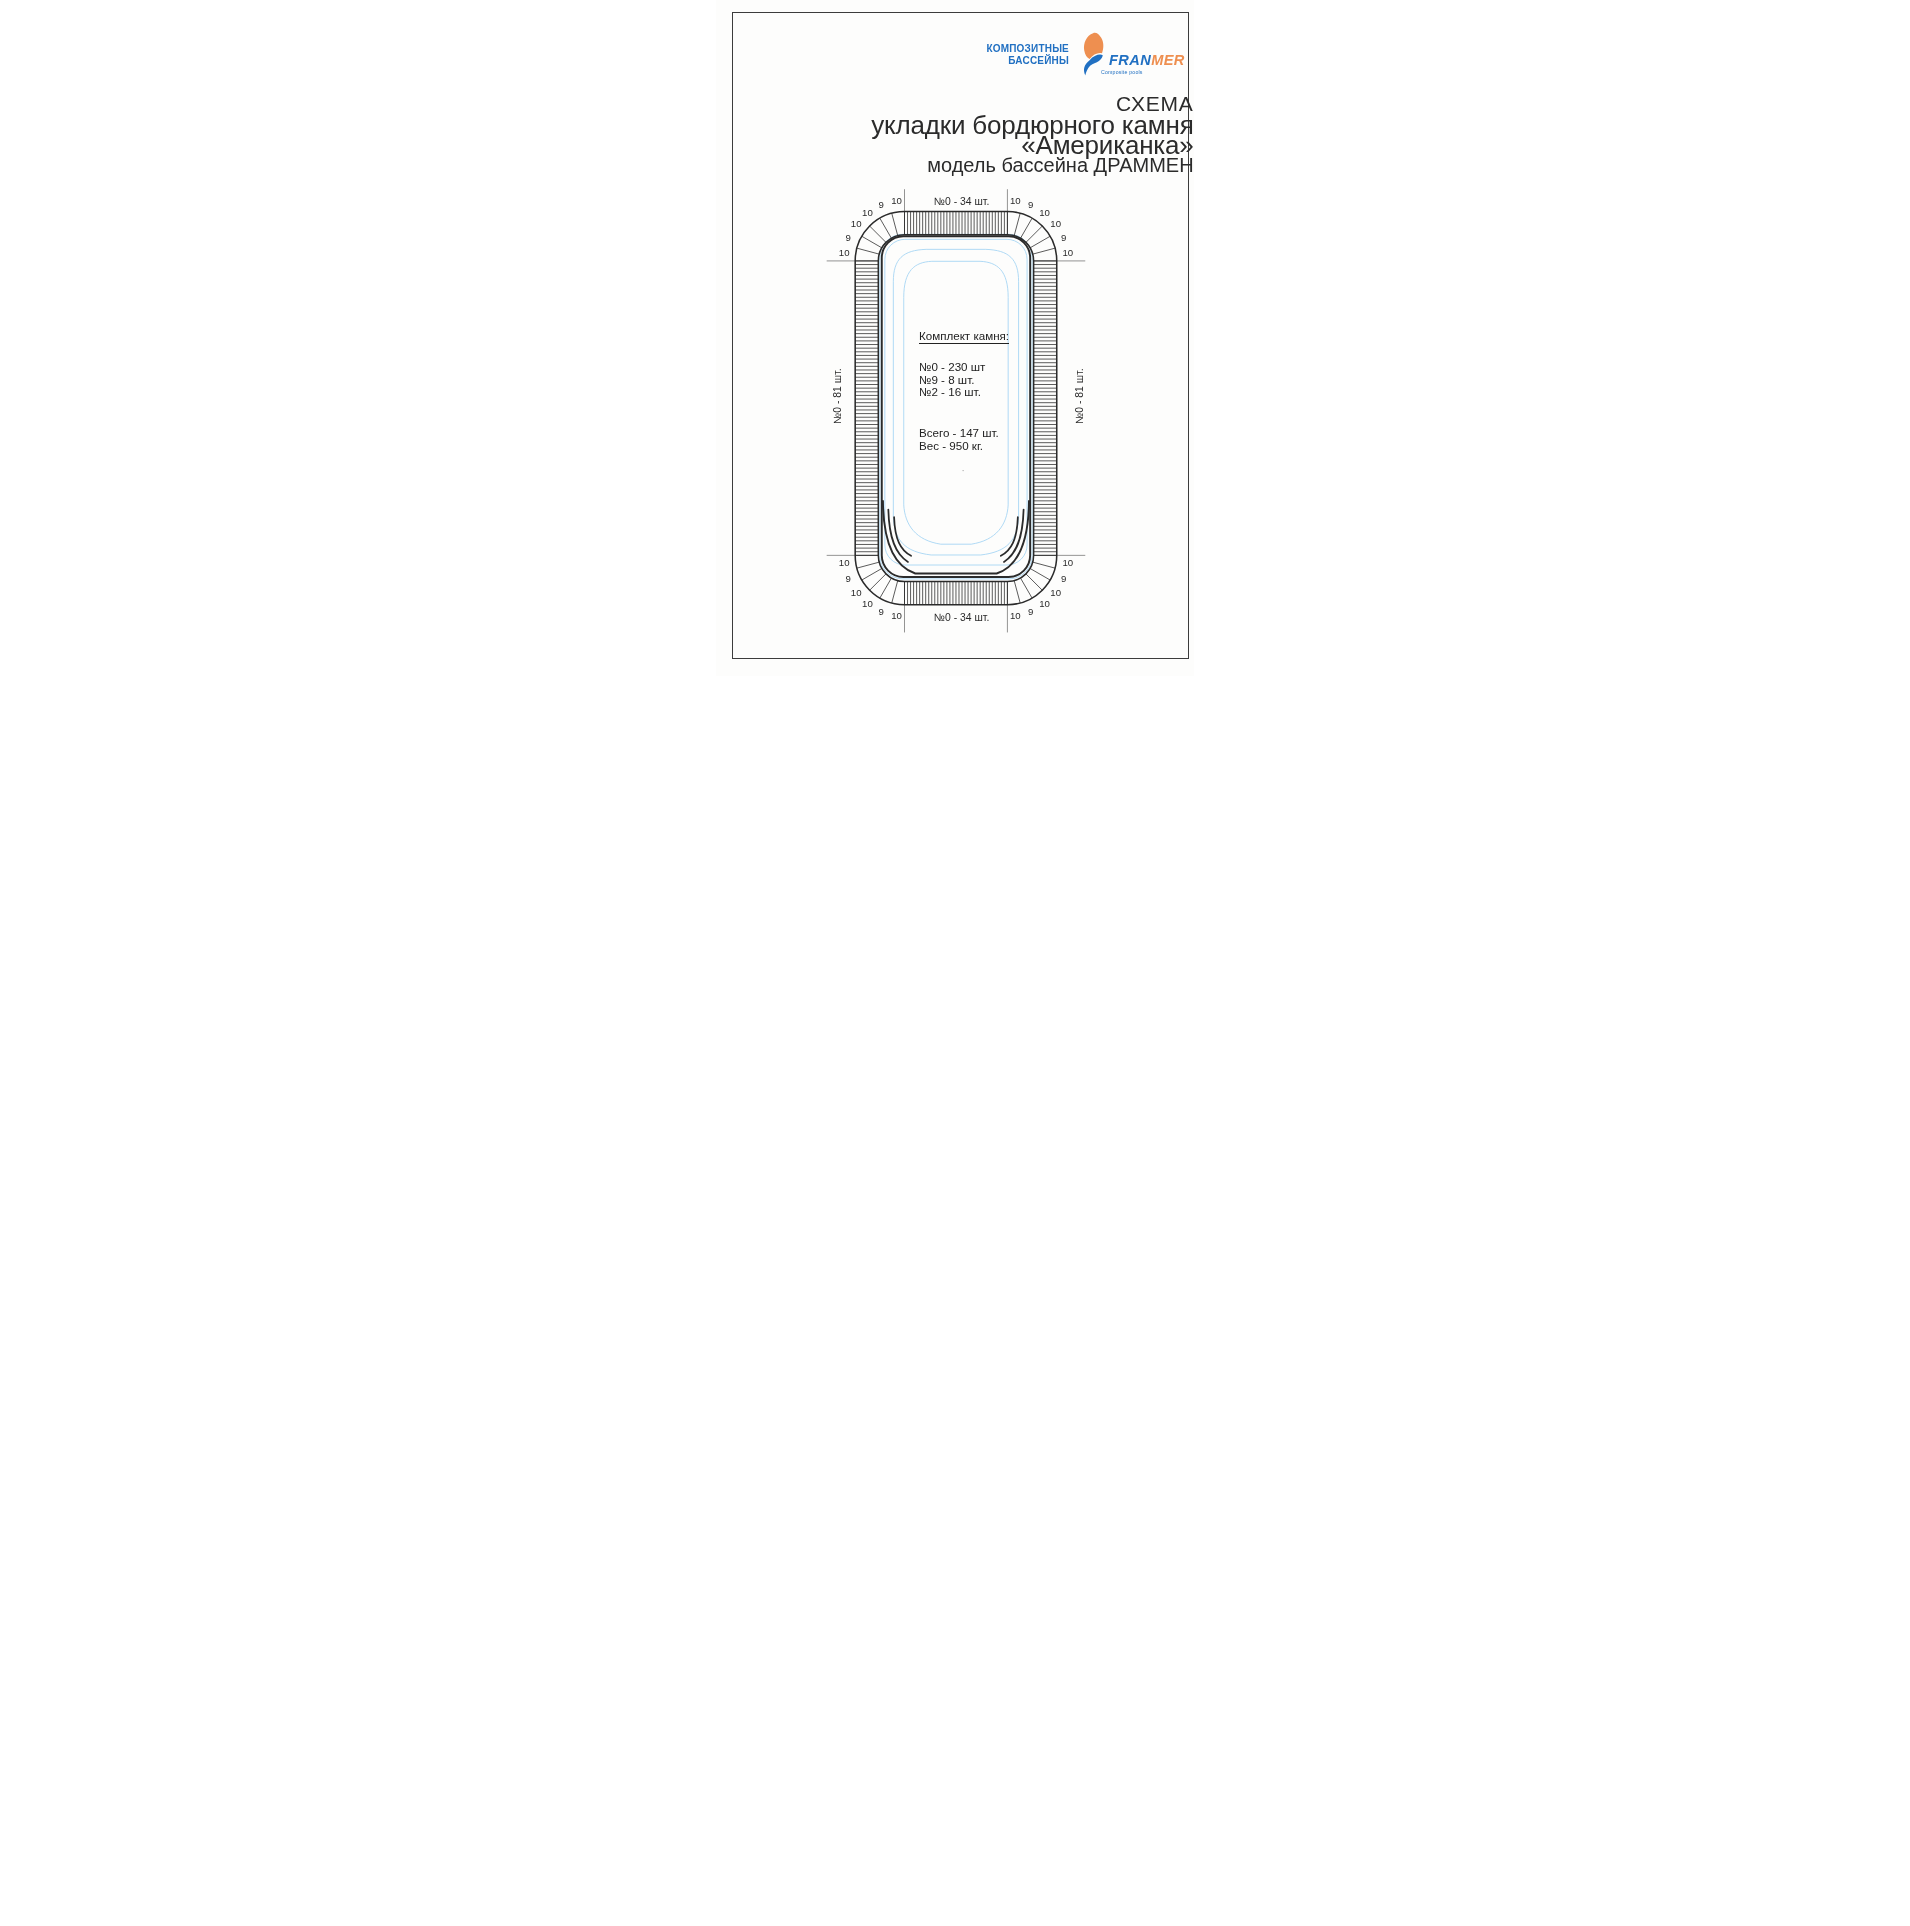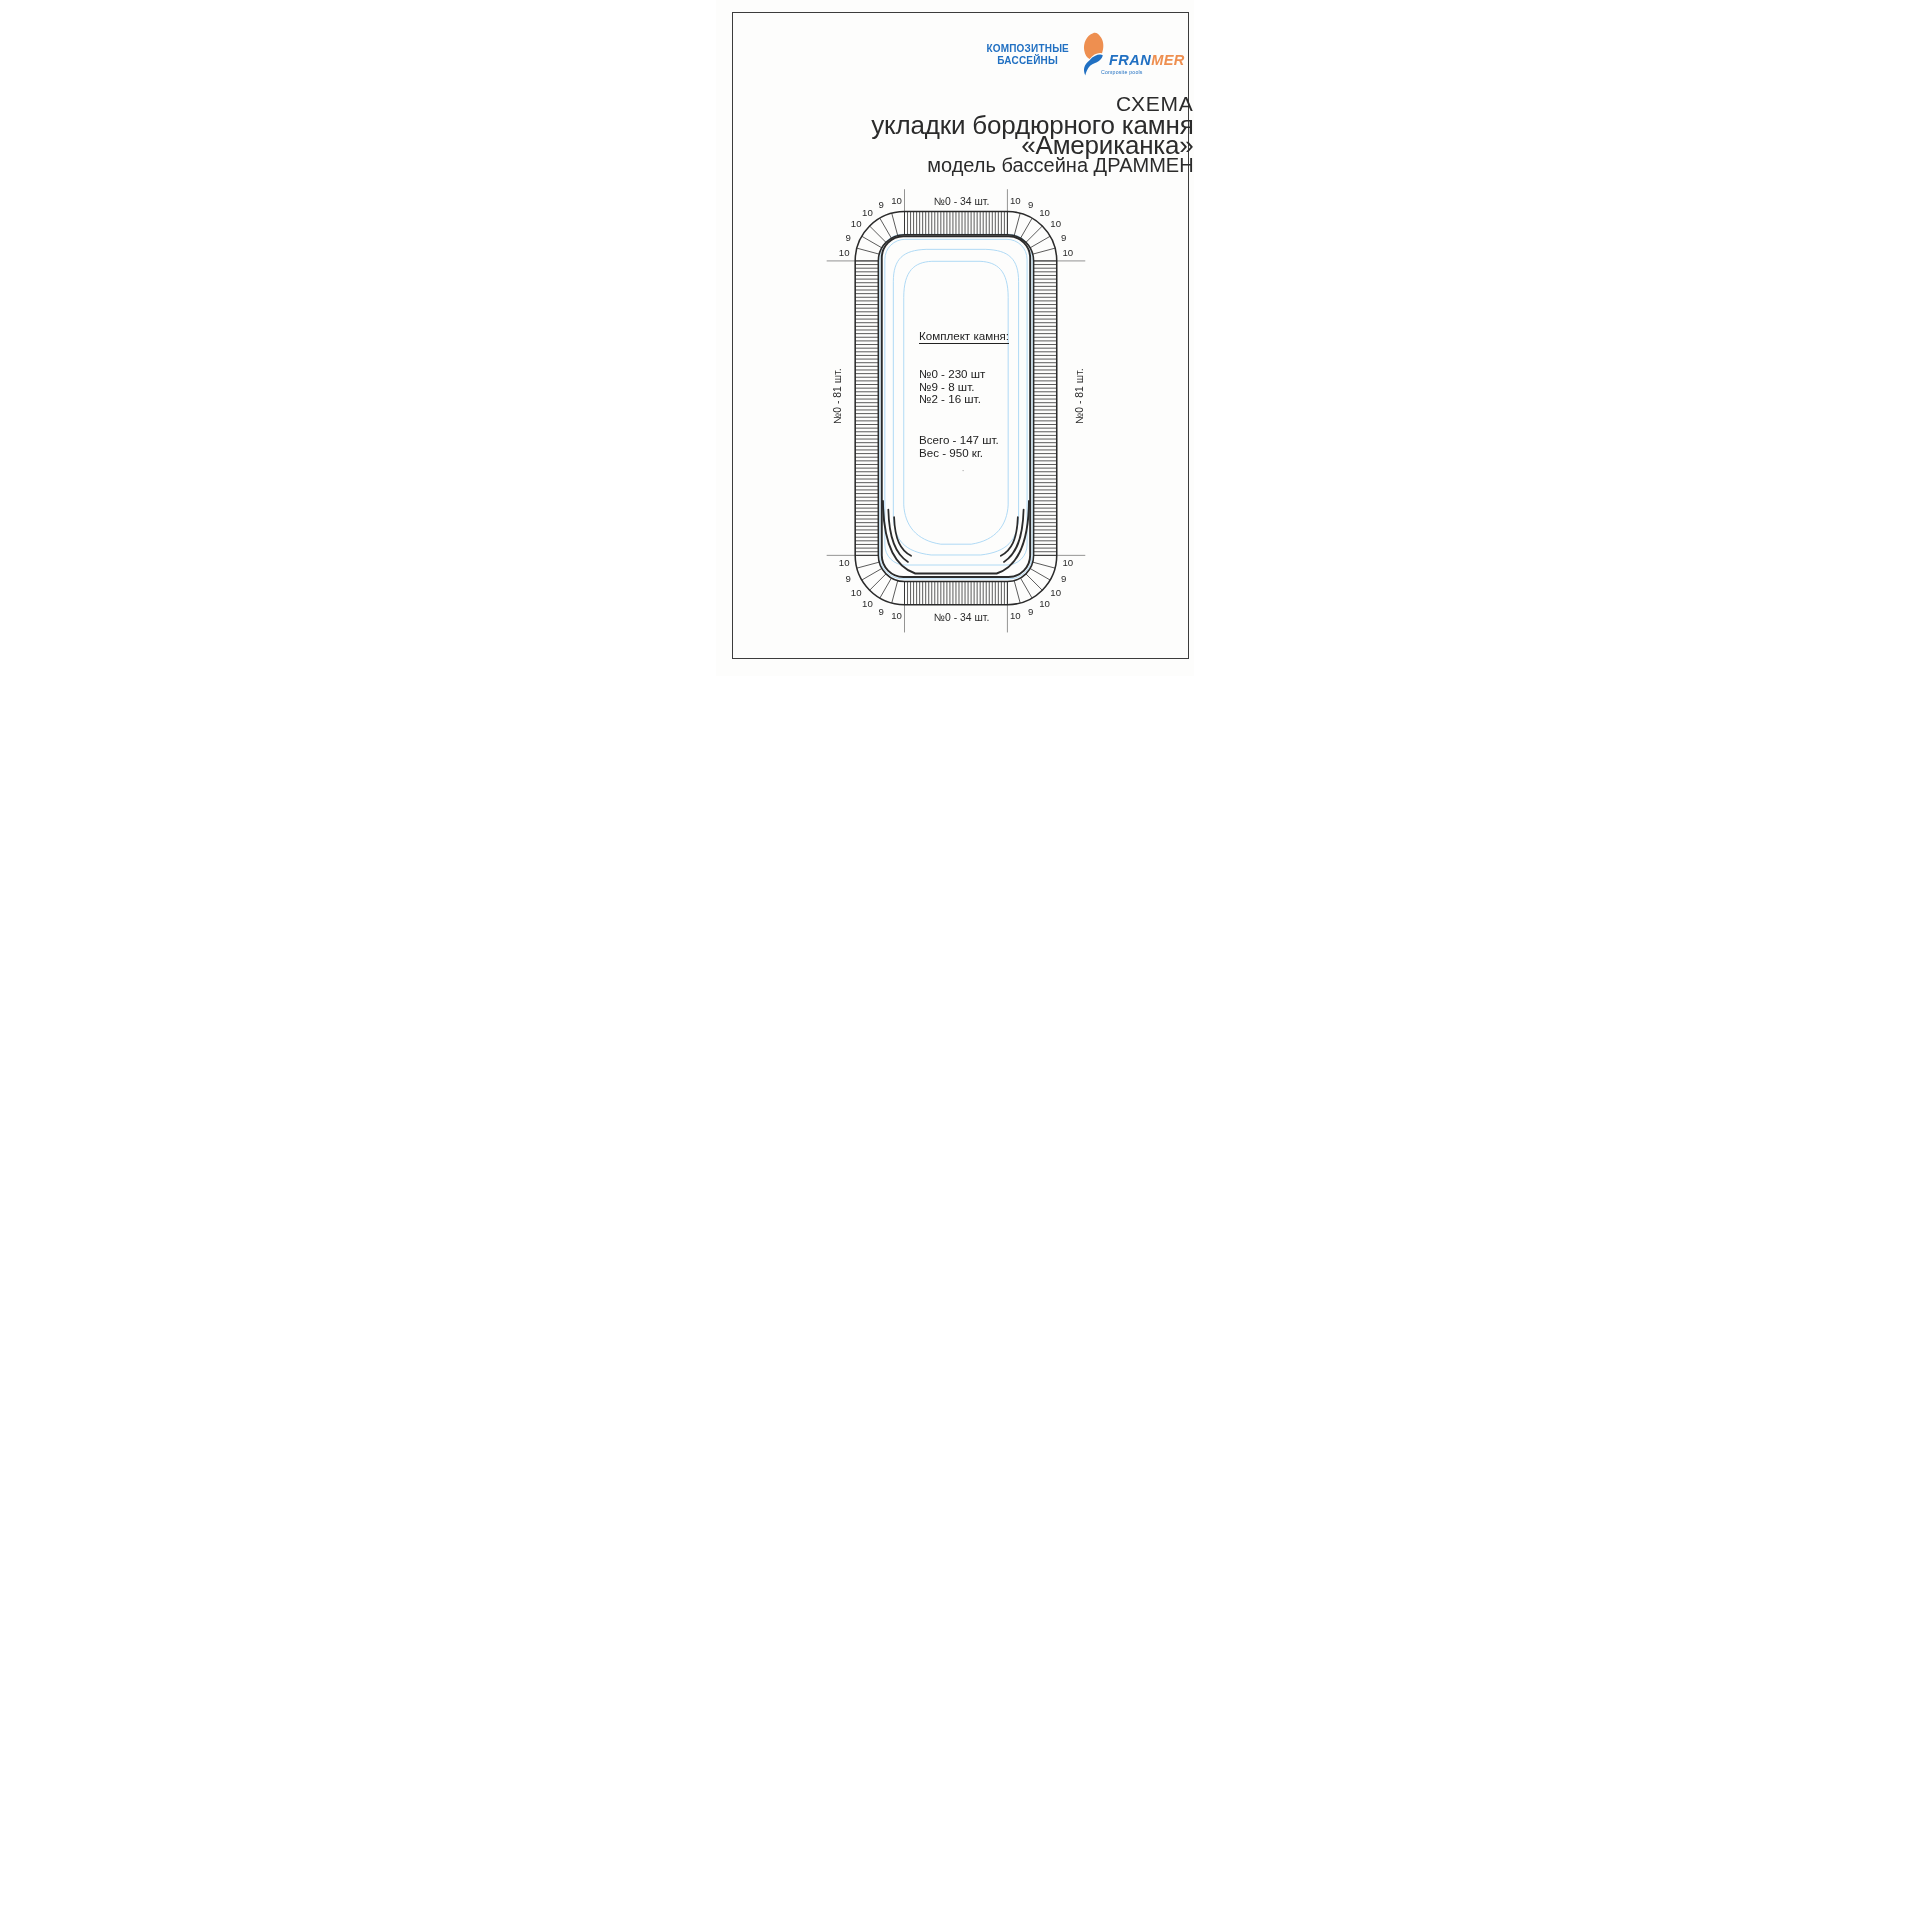--- a/index.html
+++ b/index.html
@@ -10,21 +10,21 @@
   }
   html,body{margin:0;padding:0;background:#ffffff;}
   .page{
     position:relative;width:478px;height:676px;margin:0 auto;
     background:#fdfdfc;overflow:hidden;
     font-family:"Liberation Sans",sans-serif;color:var(--ink);
   }
   .frame{position:absolute;left:16px;top:12.3px;width:455px;height:645px;
     border:0.6px solid #3c3c3c;}
   
-  .logo-ru{position:absolute;right:125px;top:43px;text-align:center;
+  .logo-ru{position:absolute;right:125px;top:43px;text-align:right;
     font-weight:bold;font-size:10px;line-height:12px;color:var(--logo-blue);letter-spacing:0.2px;}
   .logo-icon{position:absolute;left:365px;top:32px;width:25px;height:44px;}
   .brand{position:absolute;left:381px;top:52px;font-size:14.6px;line-height:16px;
     font-weight:bold;font-style:italic;letter-spacing:0.4px;white-space:nowrap;margin-left:12px;}
   .brand .fran{color:var(--logo-blue);}
   .brand .mer{color:var(--logo-orange);}
   .tagline{position:absolute;left:385px;top:69px;font-size:5.2px;
     color:var(--logo-blue);letter-spacing:0.2px;}
   
   .title{position:absolute;left:14.6px;top:92px;width:463px;text-align:right;color:#2b2b2b;}
@@ -35,21 +35,21 @@
   svg.scheme{position:absolute;left:0;top:0;width:478px;height:676px;}
   .blue{fill:none;stroke:var(--pool-blue);stroke-width:2.4px;}
   .rim{fill:none;stroke:var(--ink);stroke-width:5px;}
   .step{fill:none;stroke:var(--ink);stroke-width:5px;stroke-linecap:round;}
   .hook{fill:none;stroke:var(--ink);stroke-width:4.5px;stroke-linecap:round;}
   .edge{fill:none;stroke:var(--ink);stroke-width:4px;}
   .ref{stroke:var(--ink);stroke-width:1.3px;}
   .dlabel{font-size:27px;fill:var(--ink);font-family:"Liberation Sans",sans-serif;}
   
   .kit{position:absolute;left:203px;top:329px;font-size:11.6px;line-height:12.7px;color:#222;}
-  .kit .kit-heading{line-height:13px;margin-bottom:26px;}
+  .kit .kit-heading{line-height:13px;margin-bottom:19px;}
   .kit .kit-heading span{border-bottom:0.8px solid #222;padding-bottom:0.8px;}
   .kit .kit-gap{height:28px;}
 </style>
 </head>
 <body>
 
 <div class="page">
   <div class="frame"></div>
 
   <div class="logo-ru">

